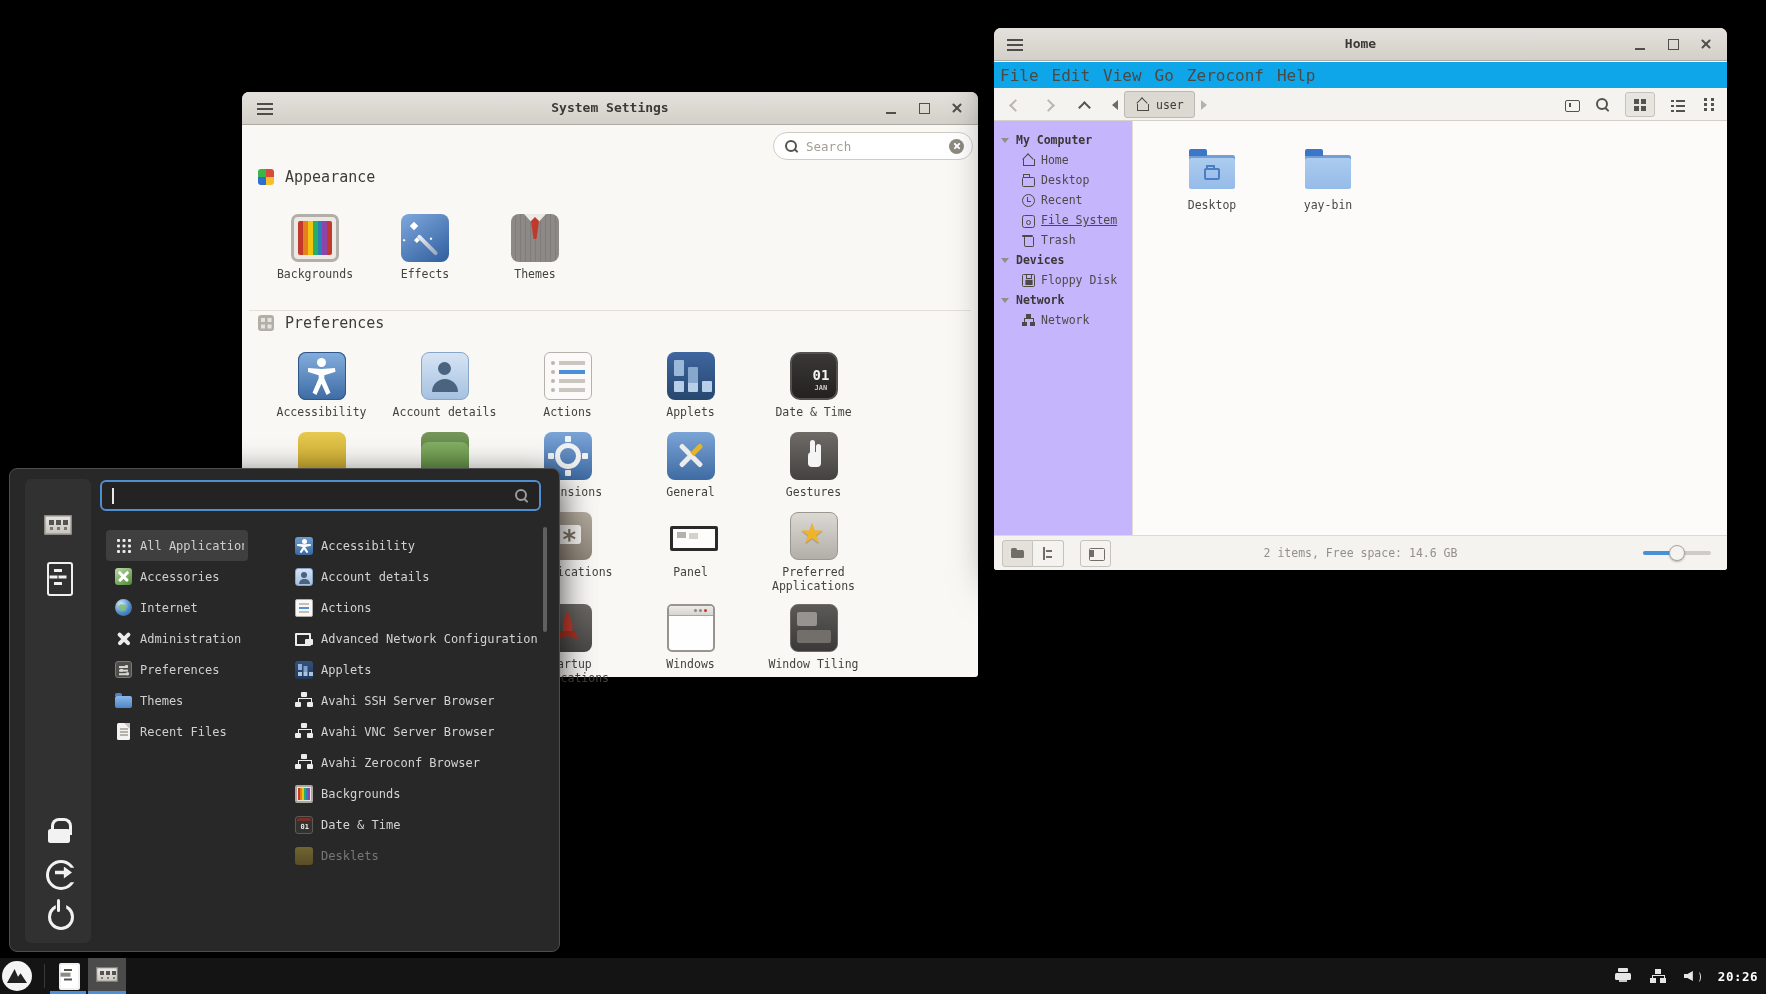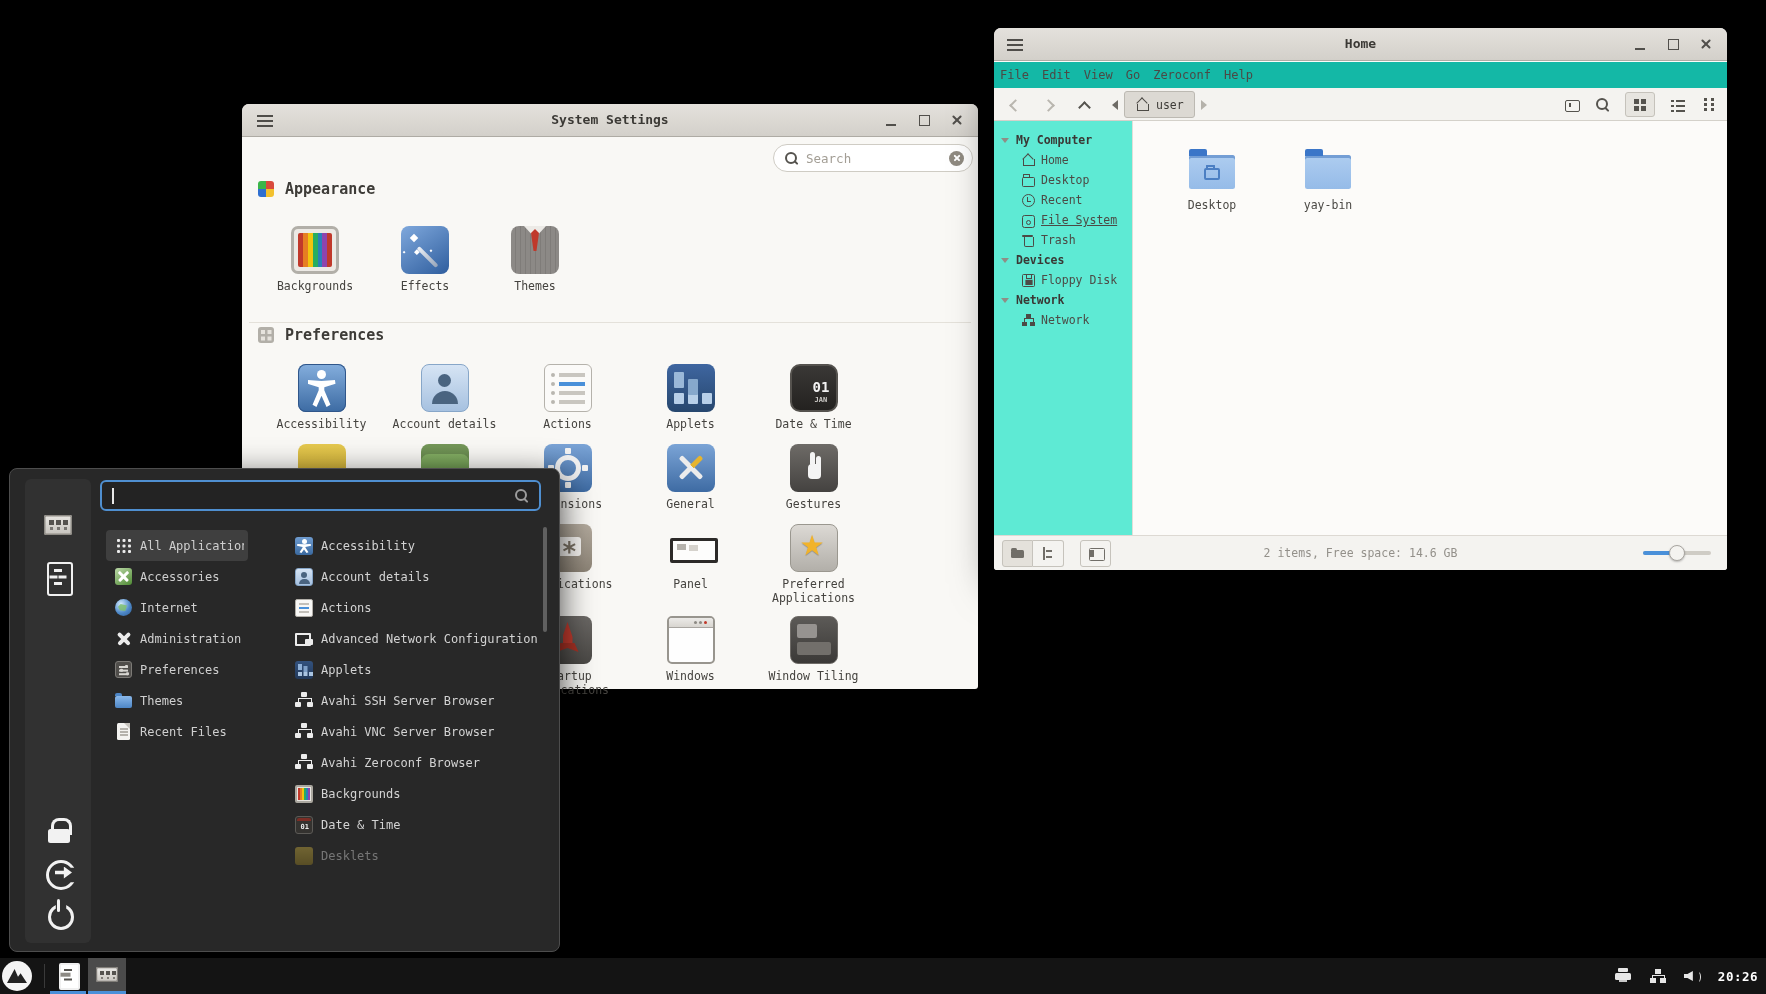--- a/index.html
+++ b/index.html
@@ -24,25 +24,25 @@
   .controls{position:absolute;right:8px;top:5px;display:flex;gap:7px}
 
   .mag{width:15px;height:15px}
   .mag::before{left:1px;top:1px;width:8px;height:8px;border:2px solid currentColor;border-radius:50%}
   .mag::after{left:10.5px;top:9.5px;width:2.2px;height:5px;background:current;background:currentColor;border-radius:1px;transform:rotate(-45deg)}
   .clr{width:15px;height:15px;border-radius:50%;background:#8f8a81}
   .clr::before,.clr::after{left:3.5px;top:6.6px;width:8px;height:1.8px;background:#fff;border-radius:1px}
   .clr::before{transform:rotate(45deg)}.clr::after{transform:rotate(-45deg)}
 
   
-  #win-settings{left:242px;top:104px;width:736px;height:585px;background:#f9f8f5;z-index:10}
+  #win-settings{left:242px;top:92px;width:736px;height:585px;background:#f9f8f5;z-index:10}
   #win-settings .hb{position:absolute;left:15px;top:11px}
   .st-search{position:absolute;left:531px;top:40px;width:200px;height:28px;background:#fff;border:1px solid #cfccc4;border-radius:14px;display:flex;align-items:center;padding:0 8px 0 10px;gap:7px;color:#55534e}
   .st-search .ph{font-size:12.5px;color:#a39e95;flex:1}
-  .sec-head{position:absolute;display:flex;align-items:center;gap:11px;font-size:15px;font-weight:700;color:#3e3c38}
+  .sec-head{position:absolute;display:flex;align-items:center;gap:11px;font-size:15px;font-weight:400;color:#3e3c38}
   .ap-ico{width:16px;height:16px;border-radius:3px;background:conic-gradient(#d94a3c 0 25%,#f2c12e 0 50%,#2f6fd0 0 75%,#3bb54a 0)}
   .pr-ico{width:16px;height:16px;border-radius:3px;background:#b2afa8}
   .pr-ico::before{left:2.5px;top:2.5px;width:4px;height:4px;background:#e6e3dd;box-shadow:6.5px 0 0 #e6e3dd,0 6.5px 0 #e6e3dd,6.5px 6.5px 0 #e6e3dd}
   .divider{position:absolute;left:7px;right:7px;top:218px;border-top:1px solid #e4e1da}
   .icon-row{position:absolute;display:flex}
   .icon-cell{display:flex;flex-direction:column;align-items:center;text-align:center}
   .icon-cell .lbl{margin-top:5px;font-size:11.5px;line-height:1.25;color:#45433f}
   #row-appearance .icon-cell{width:110px}
   .prefs-row .icon-cell{width:123px}
   .gi{width:48px;height:48px;border-radius:8px}
@@ -98,21 +98,21 @@
   .gi.ic-windows::before{left:0;top:0;right:0;height:9px;background:linear-gradient(#ecebe8,#d8d5d0);border-bottom:1px solid #a8a5a0;border-radius:3px 3px 0 0}
   .gi.ic-windows::after{left:35px;top:3px;width:3px;height:3px;border-radius:50%;background:#c0392b;box-shadow:-5px 0 0 #8d8a84,-10px 0 0 #8d8a84}
   .gi.ic-tiling{background:linear-gradient(#5c5a57,#3b3937);border:1px solid #6e6b67}
   .gi.ic-tiling::before{left:6px;top:7px;width:20px;height:14px;background:#969390;border-radius:2px}
   .gi.ic-tiling::after{left:6px;top:25px;width:34px;height:13px;background:#726f6b;border-radius:2px}
   .gi.ic-none{visibility:hidden}
 
   
   #win-fm{left:994px;top:28px;width:733px;height:542px;background:#fcfbf9;z-index:20}
   #win-fm .hb{position:absolute;left:13px;top:11px}
-  .menubar{position:absolute;left:0;right:0;top:34px;height:26px;background:#14b8a6;display:flex;align-items:center;gap:13px;padding-left:6px;font-size:12px;color:#4b4945}
+  .menubar{position:absolute;left:0;right:0;top:34px;height:26px;background:#0ea5e9;display:flex;align-items:center;gap:13px;padding-left:6px;font-size:16px;color:#4b4945}
   .menubar span{cursor:default}
   .toolbar{position:absolute;left:0;right:0;top:60px;height:33px;background:#f4f3f0;border-bottom:1px solid #d4d1ca}
   .nav{position:absolute;left:12px;top:5px;display:flex;gap:19px;align-items:center;height:24px}
   .ti{width:16px;height:16px;color:#55534e}
   .dis{color:#b9b6af}
   .ti.ic-back::before{left:5px;top:4px;width:7px;height:7px;border-right:2px solid currentColor;border-bottom:2px solid currentColor;transform:rotate(135deg)}
   .ti.ic-fwd::before{left:3px;top:4px;width:7px;height:7px;border-right:2px solid currentColor;border-bottom:2px solid currentColor;transform:rotate(-45deg)}
   .ti.ic-up::before{left:4px;top:6px;width:7px;height:7px;border-right:2px solid currentColor;border-bottom:2px solid currentColor;transform:rotate(-135deg)}
   .crumbs{position:absolute;left:112px;top:3px;display:flex;align-items:center;height:27px}
   .crumb-btn{width:18px;height:27px;display:flex;align-items:center;justify-content:center;background:transparent;border:1px solid transparent}
@@ -125,21 +125,21 @@
   .tool-right{position:absolute;right:10px;top:4px;display:flex;gap:15px;align-items:center;height:25px}
   .view-btn{width:30px;height:25px;display:flex;align-items:center;justify-content:center;border-radius:3px}
   .view-btn.active{background:#e7e5e0;border:1px solid #c5c2bb}
   .ti.ic-locbar::before{left:1px;top:3px;width:13px;height:10px;border:1.6px solid currentColor;border-radius:2px}
   .ti.ic-locbar::after{left:5px;top:6px;width:1.8px;height:4.5px;background:currentColor}
   .ti.ic-viewgrid::before{left:2px;top:2px;width:5px;height:5px;background:currentColor;box-shadow:7px 0,0 7px,7px 7px}
   .ti.ic-viewlist::before{left:1px;top:3px;width:2.5px;height:2.5px;background:currentColor;box-shadow:0 5px,0 10px}
   .ti.ic-viewlist::after{left:6px;top:3px;width:9px;height:2.5px;background:currentColor;box-shadow:0 5px,0 10px}
   .ti.ic-viewcompact::before{left:3px;top:1.5px;width:3px;height:3px;background:currentColor;box-shadow:0 5px,0 10px,7px 0,7px 5px,7px 10px}
   .fm-body{position:absolute;left:0;right:0;top:93px;bottom:35px;background:#fcfbf9}
-  .fm-side{position:absolute;left:0;top:0;bottom:0;width:139px;background:#5eead4;border-right:1px solid #e1ded8;padding-top:9px}
+  .fm-side{position:absolute;left:0;top:0;bottom:0;width:139px;background:#c4b5fd;border-right:1px solid #e1ded8;padding-top:9px}
   .side-row{height:20px;display:flex;align-items:center;gap:6px;font-size:11.5px;color:#4c4a45}
   .side-head{padding-left:7px;font-weight:700;color:#3a3835;gap:7px}
   .side-item{padding-left:27px}
   .side-item .lab.u{text-decoration:underline}
   .car{width:0;height:0;border-left:4px solid transparent;border-right:4px solid transparent;border-top:5px solid #908d86}
   .fi.ic-folder-s::before{left:1px;top:3.5px;width:11px;height:8px;border:1.6px solid #4c4a45;border-radius:1.5px}
   .fi.ic-folder-s::after{left:2px;top:1.2px;width:5px;height:2.4px;border:1.6px solid #4c4a45;border-bottom:none;border-radius:1px 1px 0 0}
   .fi.ic-clock-s::before{left:1px;top:1px;width:11px;height:11px;border:1.6px solid #4c4a45;border-radius:50%}
   .fi.ic-clock-s::after{left:5.6px;top:3.6px;width:3px;height:4px;border-left:1.6px solid #4c4a45;border-bottom:1.6px solid #4c4a45}
   .fi.ic-drive-s::before{left:1px;top:1.5px;width:11px;height:11px;border:1.6px solid #4c4a45;border-radius:2.5px}

